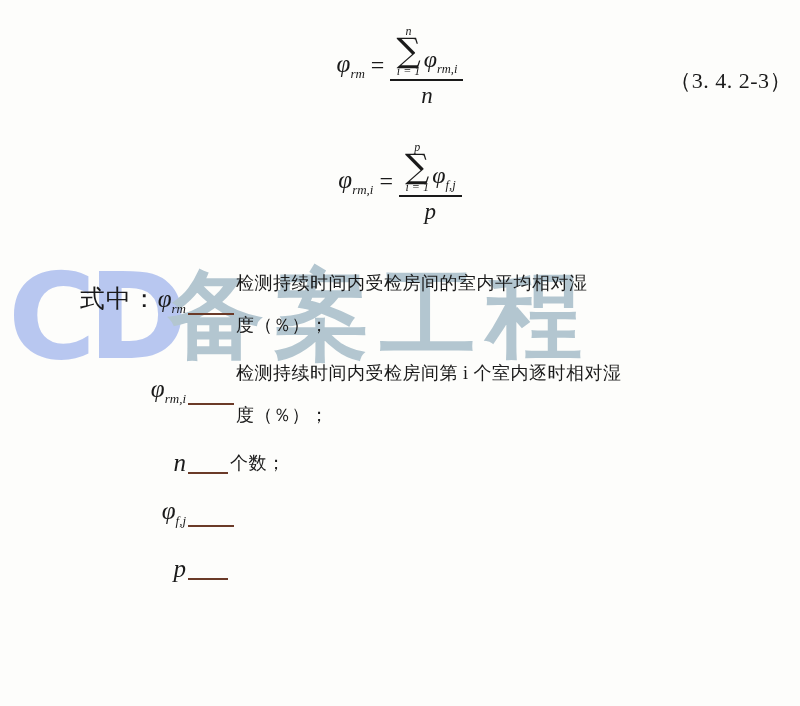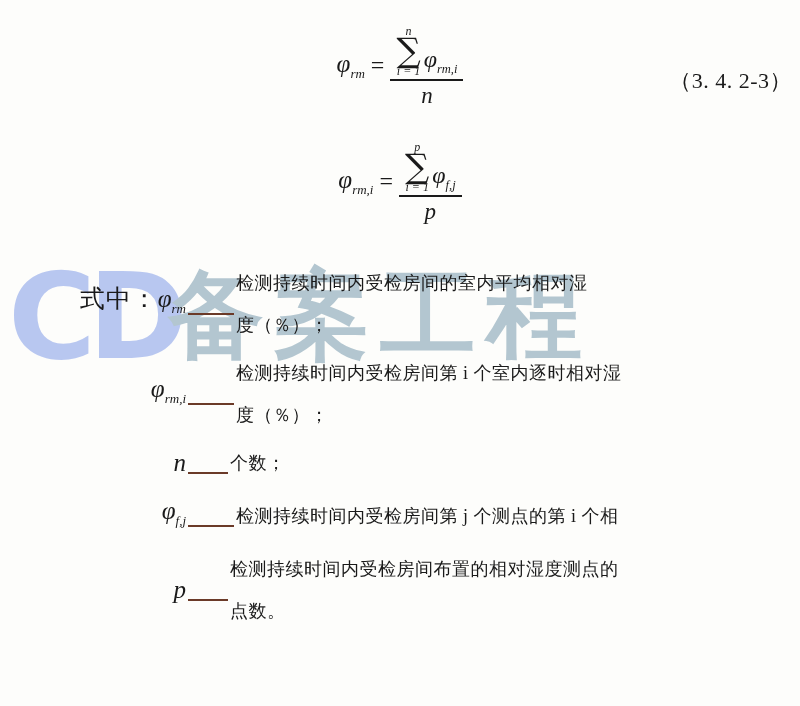--- a/index.html
+++ b/index.html
@@ -295,29 +295,24 @@
         <span class="cont">个数；</span>
       </div>
     </div>
 
     <div class="def-row">
       <div class="def-lead">
         <span class="sym"><span>φ</span><sub>f,j</sub></span>
       </div>
       <div class="dash"></div>
       <div class="def-text">
-        <span class="cont">检测持续时间内受检房间第 j 个测点的第 i 个相</span>
       </div>
     </div>
 
     <div class="def-row">
       <div class="def-lead">
         <span class="sym"><span>p</span></span>
       </div>
       <div class="dash short"></div>
-      <div class="def-text">
-        <span class="cont">检测持续时间内受检房间布置的相对湿度测点的</span>
-        <span class="cont">点数。</span>
-      </div>
     </div>
 
   </div>
 </div>
 
 </body></html>

